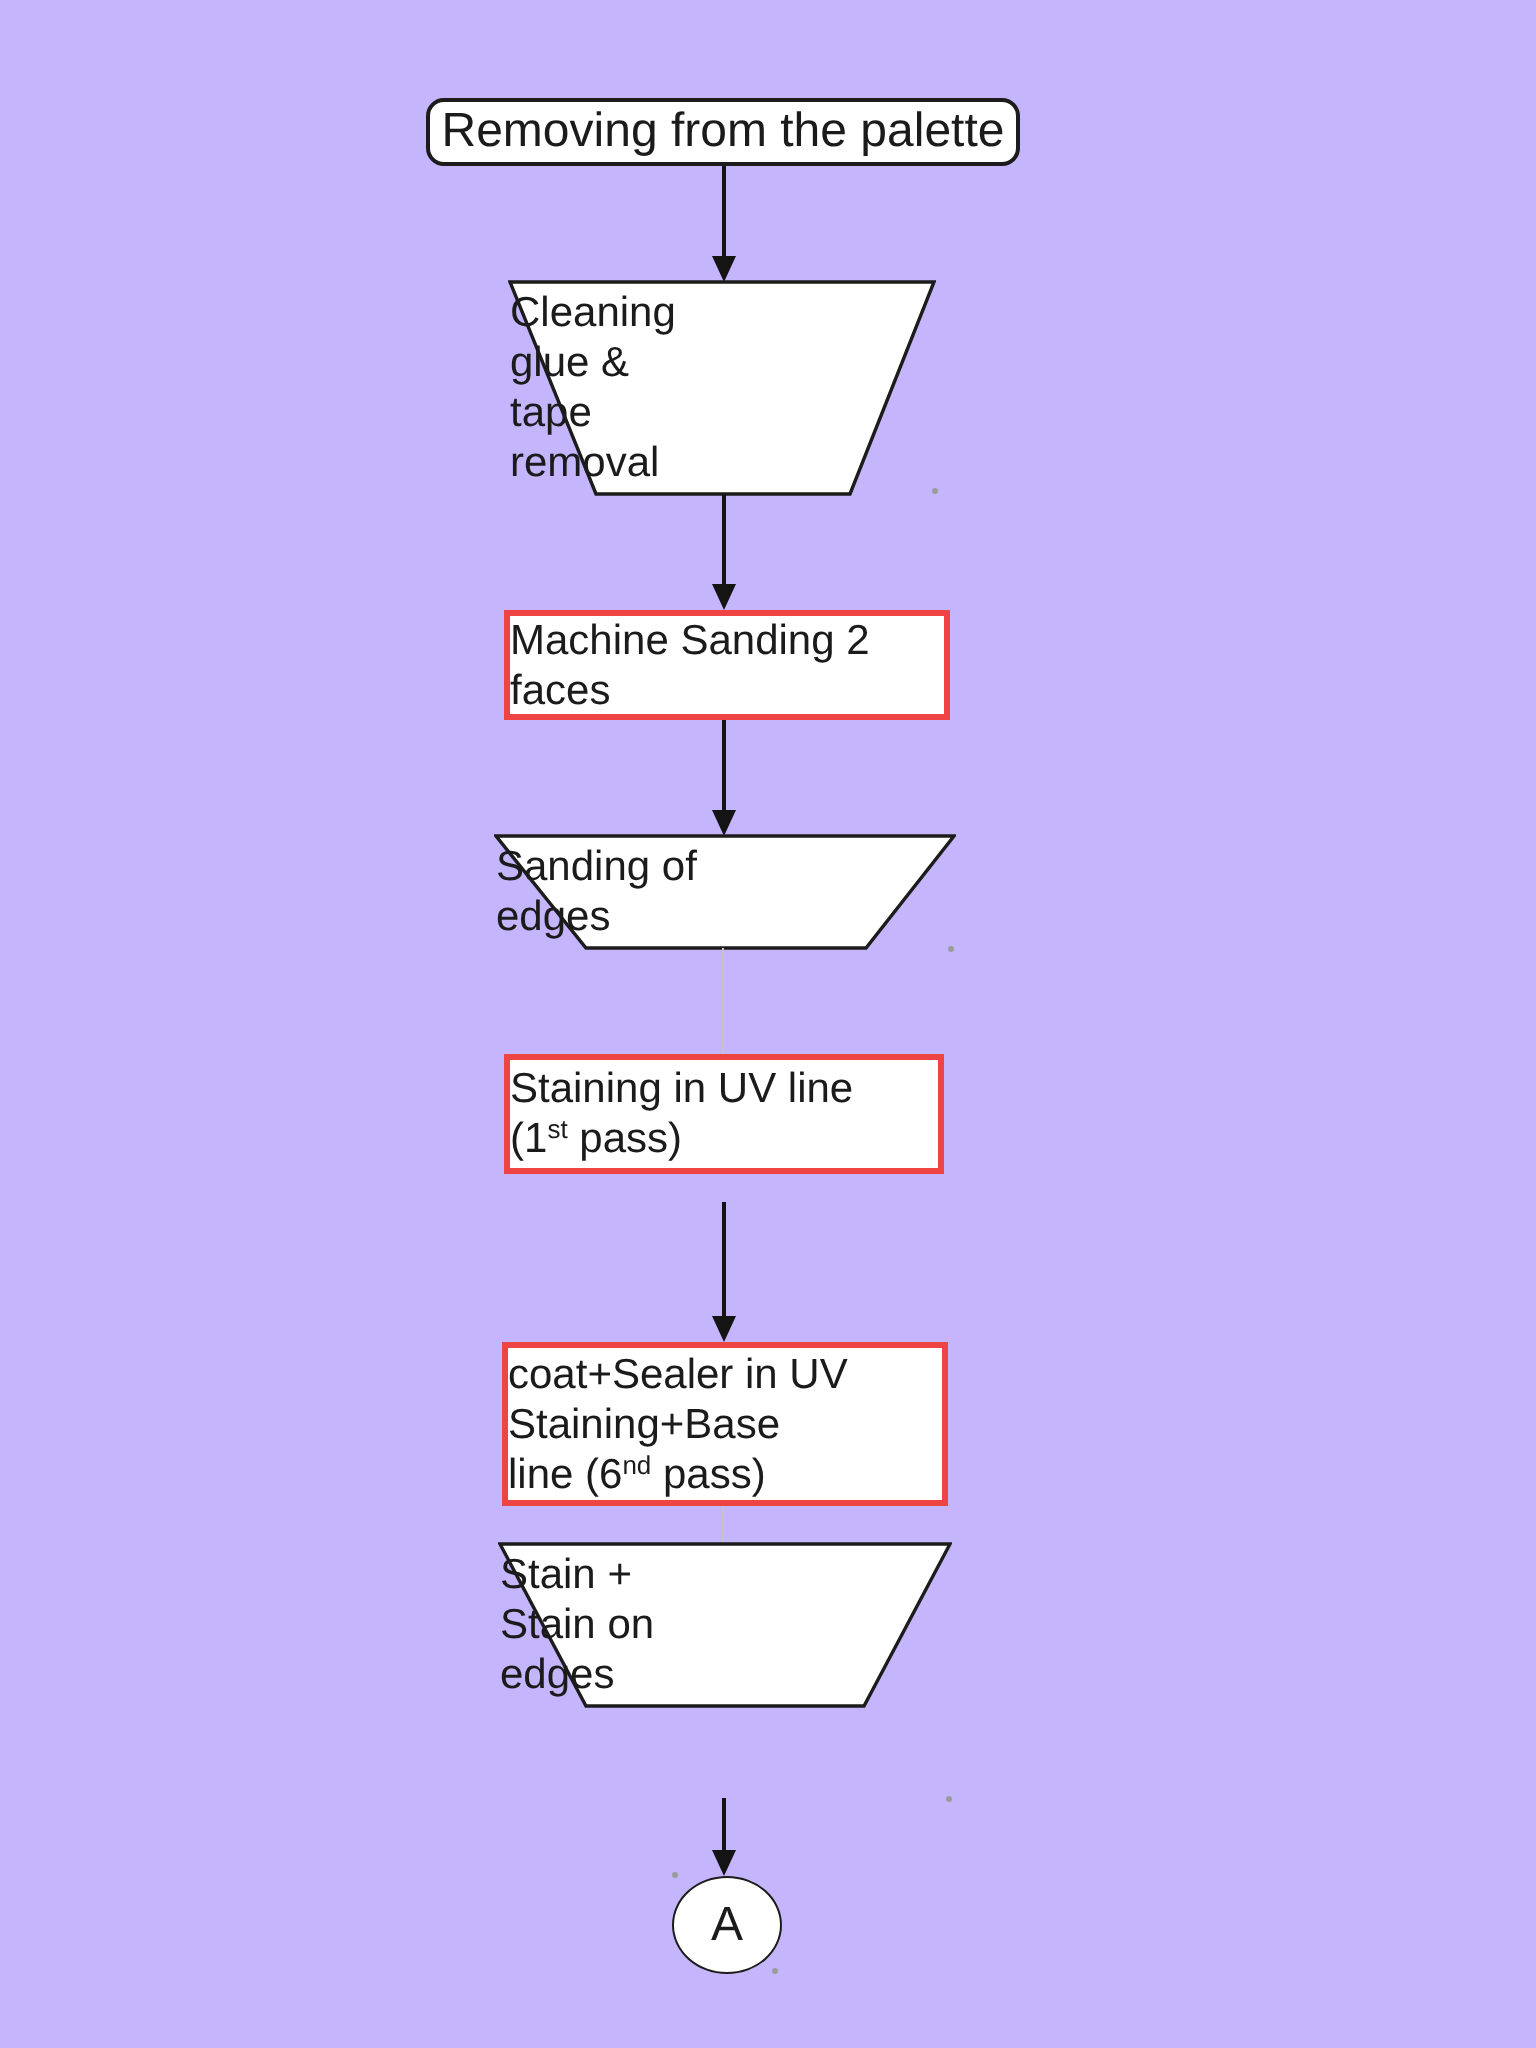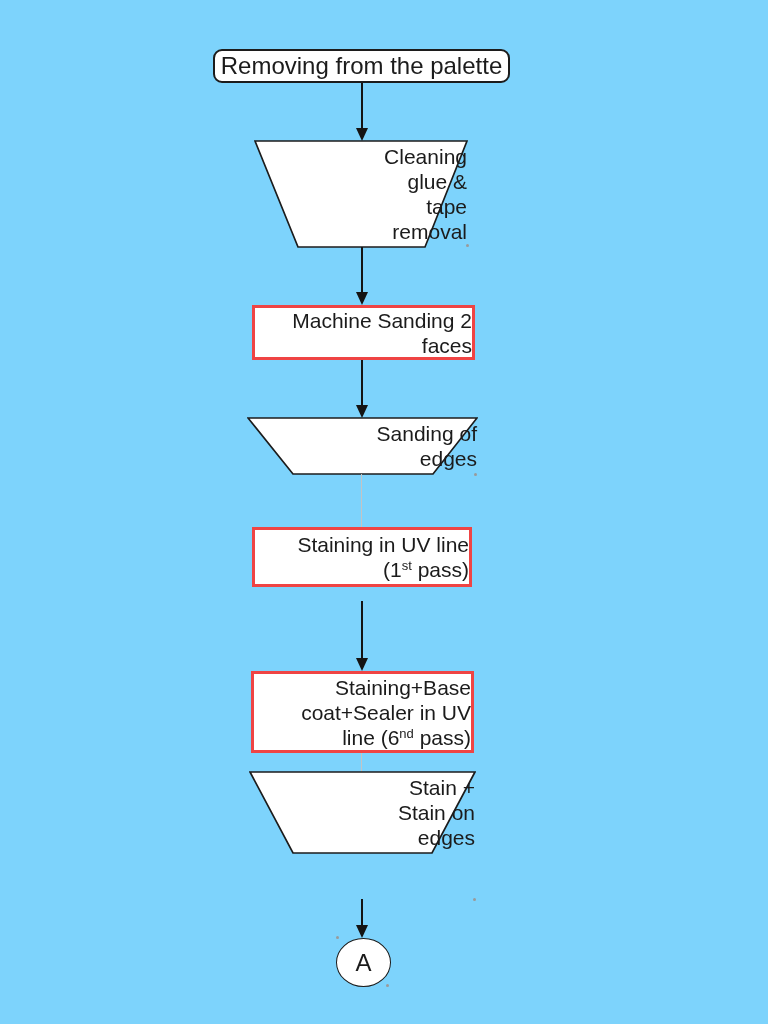--- a/index.html
+++ b/index.html
@@ -4,31 +4,31 @@
 <style>
   html, body {
     margin: 0;
     padding: 0;
     background: #ffffff;
   }
   .canvas {
     position: relative;
     width: 768px;
     height: 1024px;
-    background: #7dd3fc;
+    background: #c4b5fd;
     font-family: "Liberation Sans", sans-serif;
     color: #1b1b1b;
     overflow: hidden;
   }
   .node-text {
     position: absolute;
     inset: 0;
     display: flex;
     flex-direction: column;
-    align-items: flex-end;
+    align-items: flex-start;
     justify-content: center;
     text-align: center;
     font-size: 21px;
     line-height: 25px;
     color: #1b1b1b;
     white-space: pre;
   }
   .terminator {
     position: absolute;
     left: 213px; top: 49px;
@@ -146,22 +146,22 @@
       <div>Staining in UV line</div>
       <div><span>(1</span><sup class="sp">st</sup><span> pass)</span></div>
     </div>
   </div>
 
   <div class="vline" style="left:361px; top:601px; height:59px"></div>
   <div class="ahead" style="left:356px; top:658px"></div>
 
   <div class="rect-node" style="left:251px; top:671px; width:223px; height:82px">
     <div class="node-text">
+      <div>coat+Sealer in UV</div>
       <div>Staining+Base</div>
-      <div>coat+Sealer in UV</div>
       <div><span>line (6</span><sup class="sp">nd</sup><span> pass)</span></div>
     </div>
   </div>
 
   <div class="vline faint" style="left:361px; top:753px; height:54px"></div>
   <div class="ahead" style="left:356px; top:805px"></div>
 
   <div class="trap-wrap" style="left:250px; top:772px; width:225px; height:81px">
     <svg width="227" height="83">
       <polygon points="1,1 226,1 183,82 44,82" fill="#ffffff" stroke="#1c1c1c" stroke-width="1.7"></polygon>

